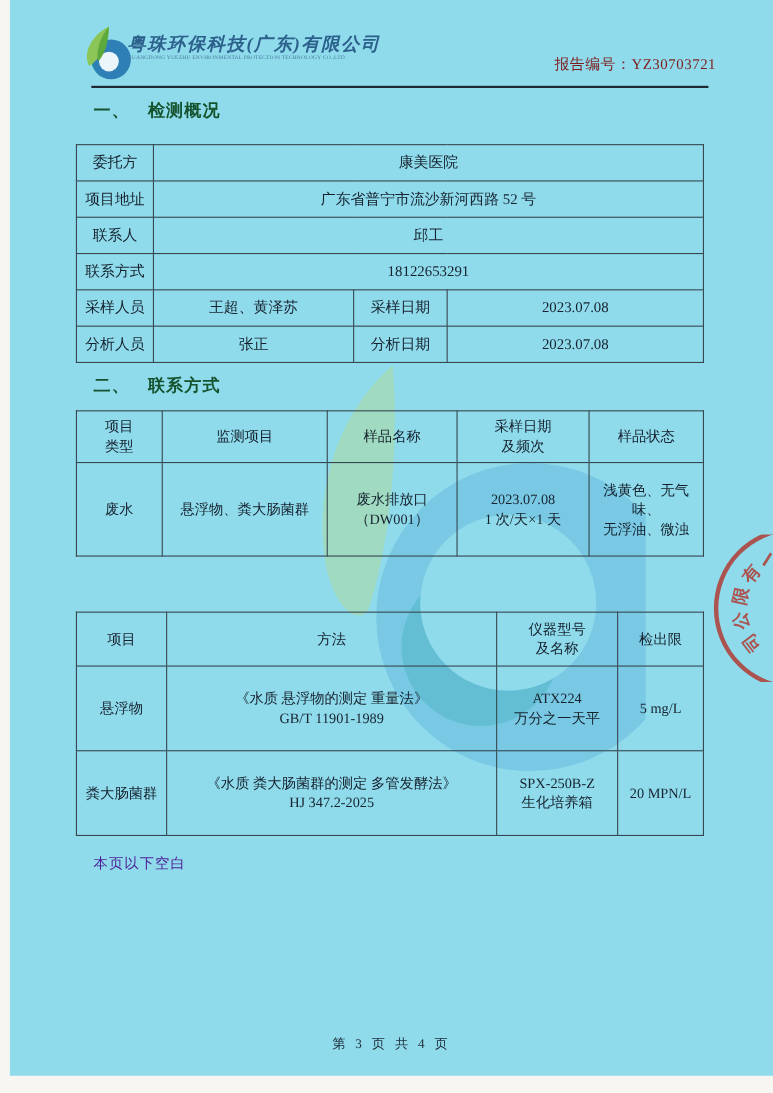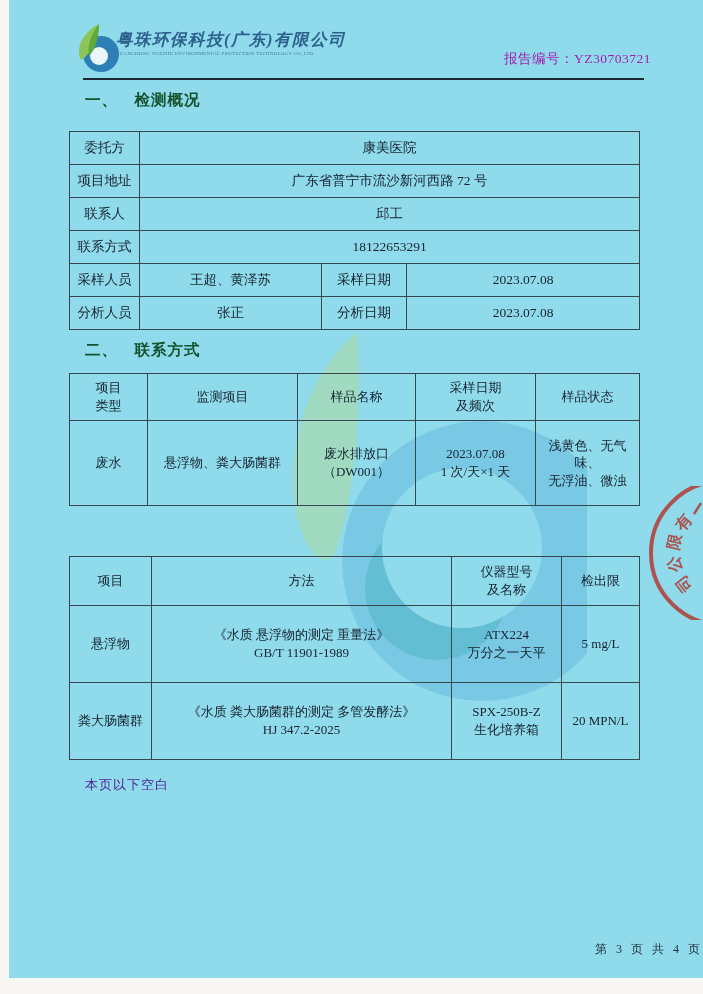--- a/index.html
+++ b/index.html
@@ -17,21 +17,21 @@
   .company{position:absolute;left:107px;top:31px;z-index:2;line-height:1.1;}
   .company-cn{
     font-size:16.5px;font-weight:bold;font-style:italic;
     color:#2c618b;letter-spacing:1.5px;white-space:nowrap;
   }
   .company-en{
     font-size:5px;color:#45799c;letter-spacing:.2px;margin-top:2px;white-space:nowrap;
   }
   .report-no{
     position:absolute;right:52px;top:50px;z-index:2;
-    font-size:13.5px;color:#a21caf;letter-spacing:.5px;white-space:nowrap;text-align:right;
+    font-size:13.5px;color:#7f1d1d;letter-spacing:.5px;white-space:nowrap;text-align:right;
   }
   .header-rule{
     position:absolute;left:74px;top:78px;width:561px;height:2px;
     background:#1d2a33;z-index:2;
   }
   
   .sec-title{
     position:absolute;left:76px;z-index:2;margin:0;
     font-size:15.5px;font-weight:bold;color:#14532d;letter-spacing:1px;white-space:nowrap;
   }
@@ -59,21 +59,21 @@
   #table3{top:556px;font-size:13px;}
   #table3 tr.hdr td{height:46px;}
   #table3 tr.data td{height:74px;}
   
   .blank-note{
     position:absolute;left:76px;top:776px;z-index:2;
     font-size:13px;color:#4c1d95;letter-spacing:1px;
   }
   .footer{
     position:absolute;left:0;top:941px;width:100%;z-index:2;
-    text-align:right;font-size:12px;color:#22313d;letter-spacing:3px;
+    text-align:center;font-size:12px;color:#22313d;letter-spacing:3px;
   }
   
   .watermark{position:absolute;left:248px;top:326px;z-index:1;opacity:.8;}
   .stamp{position:absolute;right:0;top:486px;z-index:3;}
 </style>
 </head>
 <body>
 
 <div class="page">
 
@@ -110,21 +110,21 @@
         <col style="width:85px">
         <col style="width:233px">
       </colgroup>
     <tbody>
         <tr>
       <td>委托方</td>
       <td colspan="3">康美医院</td>
     </tr>
     <tr>
       <td>项目地址</td>
-      <td colspan="3">广东省普宁市流沙新河西路 72 号</td>
+      <td colspan="3">广东省普宁市流沙新河西路 52 号</td>
     </tr>
     <tr>
       <td>联系人</td>
       <td colspan="3">邱工</td>
     </tr>
     <tr>
       <td>联系方式</td>
       <td colspan="3">18122653291</td>
     </tr>
     <tr>

